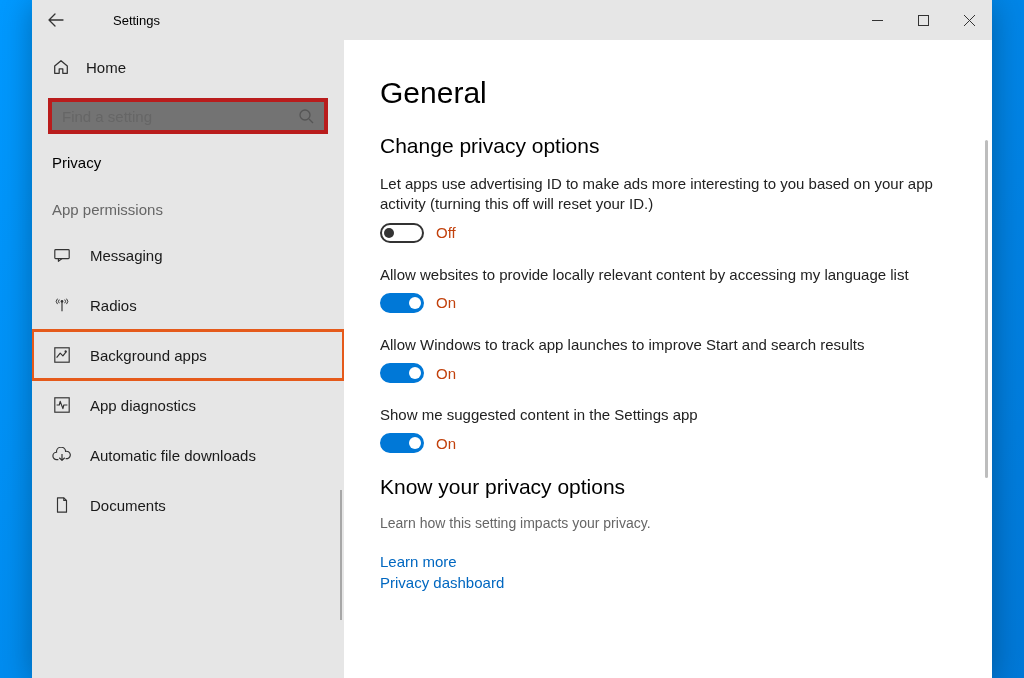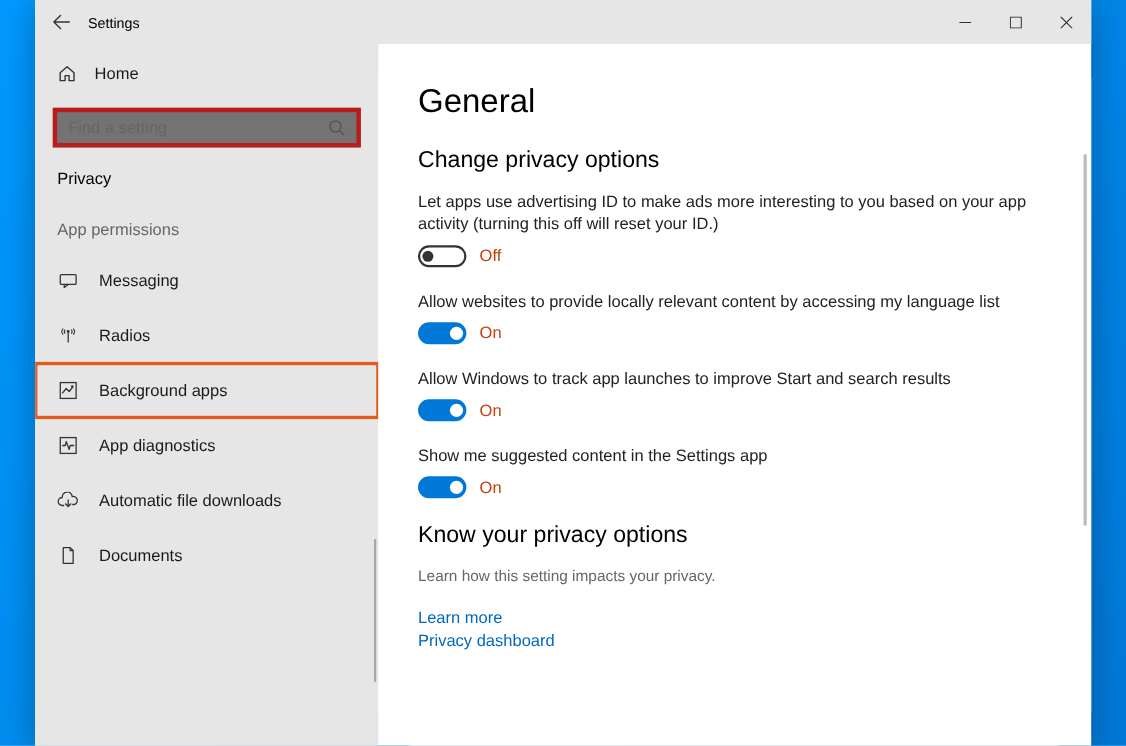--- a/index.html
+++ b/index.html
@@ -33,20 +33,21 @@
     width: 48px;
     height: 40px;
     display: flex;
     align-items: center;
     justify-content: center;
     color: #333;
   }
   .titlebar .title {
     font-size: 13px;
     color: #000;
+    margin-left: 33px;
   }
   .win-controls {
     position: absolute;
     top: 0;
     right: 0;
     height: 40px;
     display: flex;
   }
   .win-controls .wc {
     width: 46px;
@@ -133,21 +134,20 @@
     background: #e6e6e6;
   }
   .nav-item.highlighted::before { content:none; } 
   
   .main {
     flex: 1;
     background: #fff;
     padding: 36px 36px 0 36px;
     position: relative;
     overflow: hidden;
-    border-radius: 32px;
   }
   .scroll-indicator {
     position: absolute;
     right: 4px;
     top: 100px;
     bottom: 200px;
     width: 3px;
     background: #bdbdbd;
     border-radius: 2px;
   }

